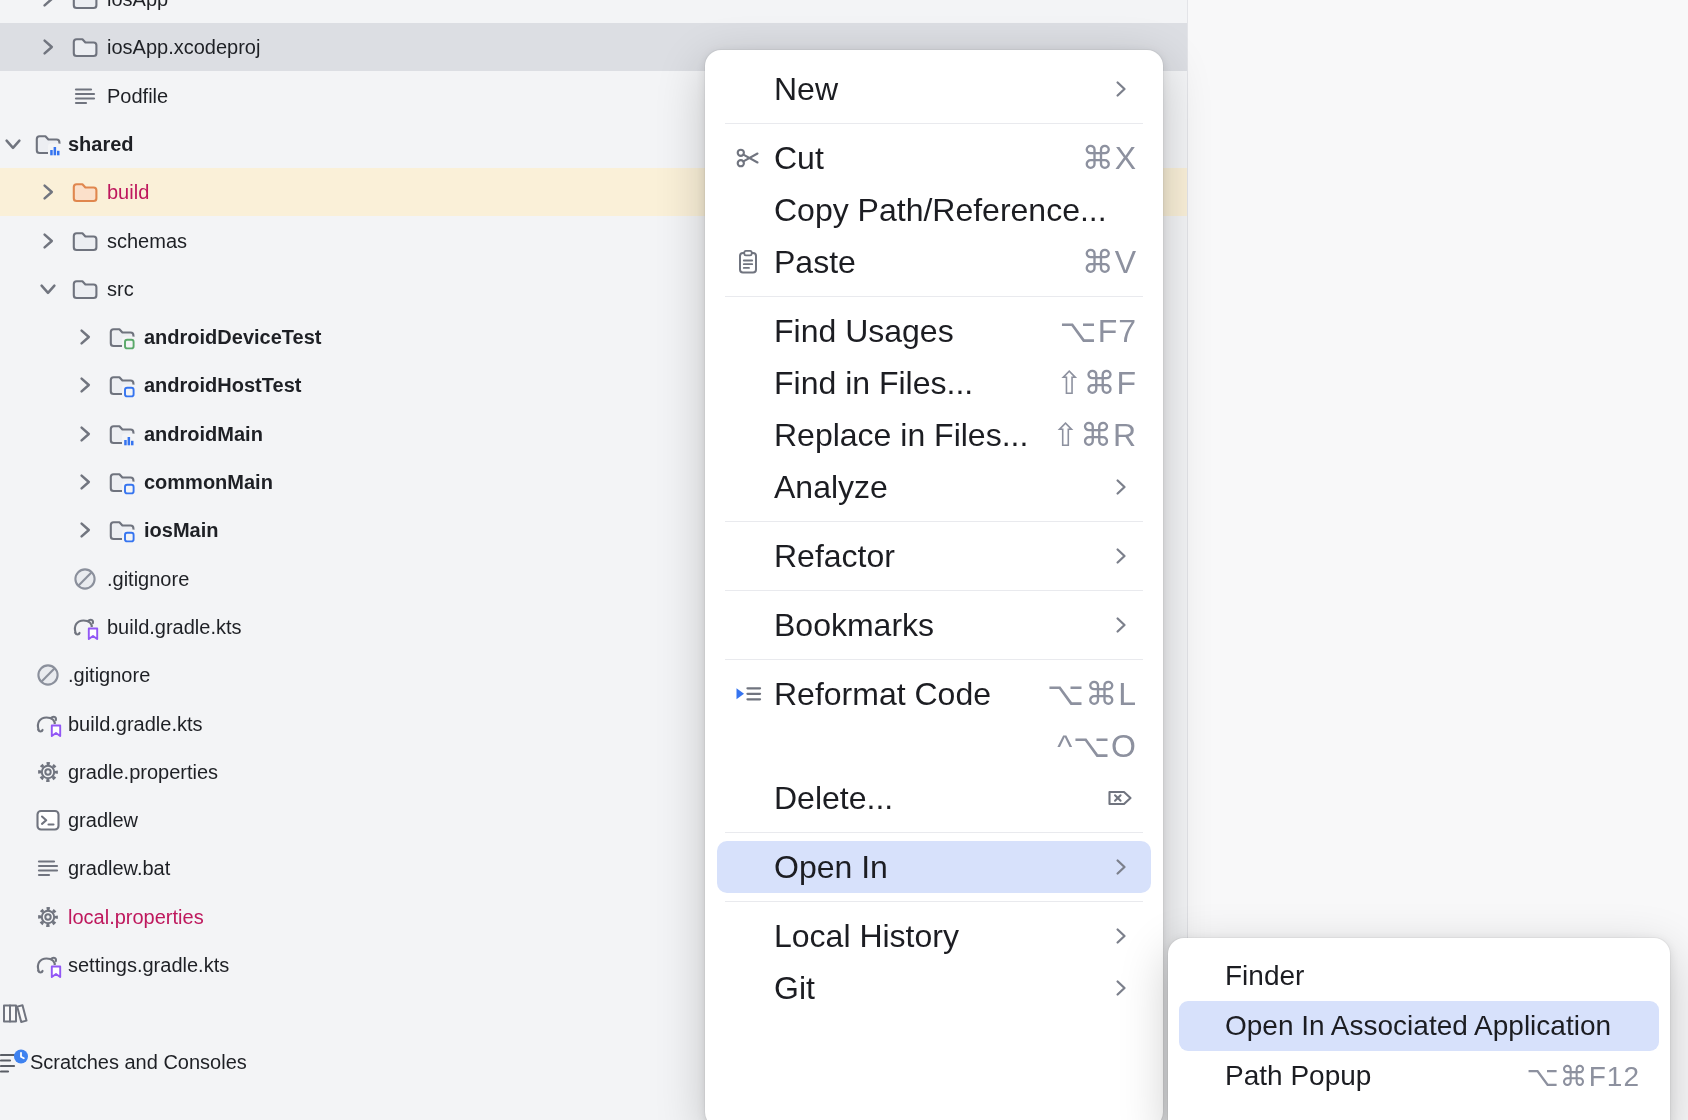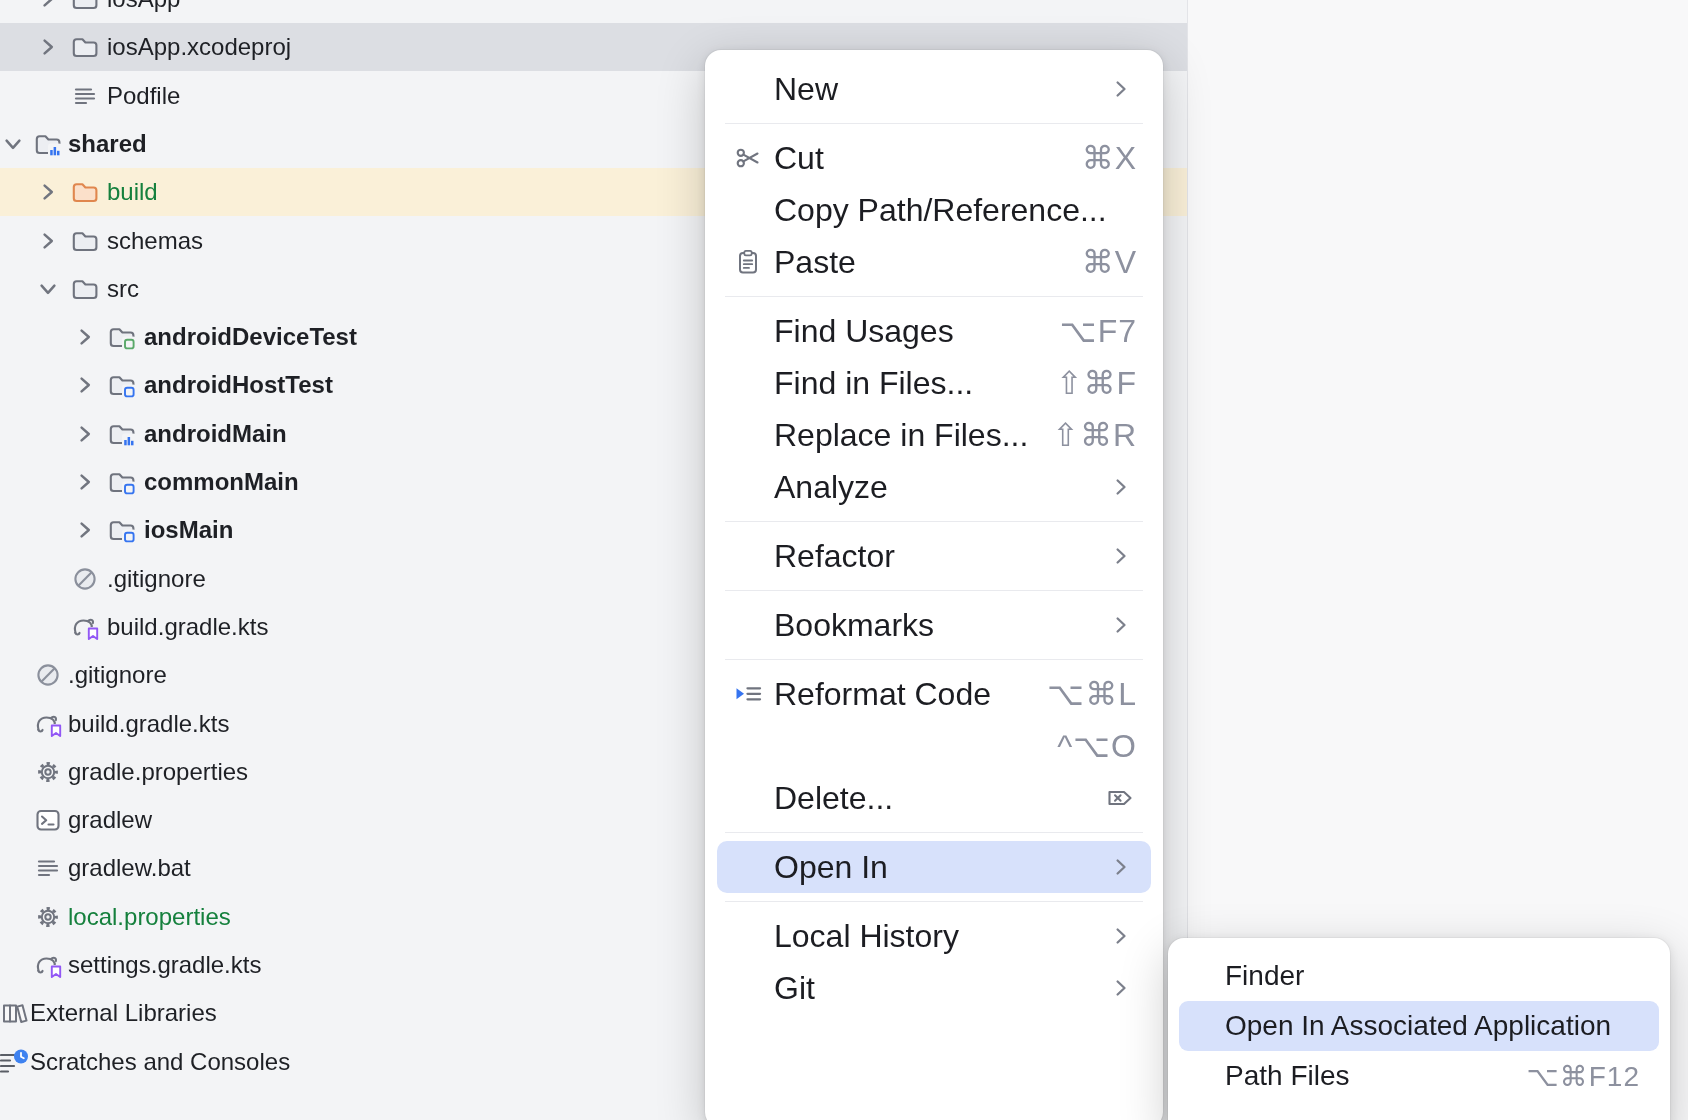--- a/index.html
+++ b/index.html
@@ -9,29 +9,29 @@
     font-family:"Liberation Sans","DejaVu Sans",sans-serif;
     -webkit-font-smoothing:antialiased;
   }
   
   #tree-panel{
     position:absolute;left:0;top:0;width:1187px;height:1120px;
     background:#f3f4f6;border-right:1px solid #e3e4e8;overflow:hidden;
   }
   .tree-row{
     position:absolute;left:0;width:100%;height:48px;
-    font-size:24px;color:#1e2025;
+    font-size:20px;color:#1e2025;
   }
   .tree-row.selected{background:#dcdee3;}
   .tree-row.flagged{background:#faf0d8;}
   .tr-chev,.tr-icon{position:absolute;width:30px;height:30px;top:9px;}
   .tr-chev{top:11px;width:26px;height:26px;}
   .tr-label{position:absolute;top:0;height:48px;display:flex;align-items:center;white-space:nowrap;}
   .tr-label.bold{font-weight:700;}
-  .tr-label.orange{color:#15803d;text-align:center;}
+  .tr-label.orange{color:#be185d;text-align:center;}
   svg{display:block;}
   
   .popup{
     background:#ffffff;border-radius:16px;position:absolute;
     box-shadow:0 14px 50px rgba(0,0,0,0.20),0 2px 10px rgba(0,0,0,0.10),0 0 0 1px rgba(0,0,0,0.03);
     box-sizing:border-box;
   }
   #context-menu{left:705px;top:50px;width:458px;height:1078px;padding-top:13px;z-index:5;}
   #open-in-submenu{left:1168px;top:938px;width:502px;height:200px;padding-top:13px;z-index:6;}
   .menu-item{
@@ -339,21 +339,20 @@
       <div class="tree-row" style="top: 989px;">
         <span class="tr-icon" style="left: 0px;">
           <svg viewBox="0 0 30 30" width="30" height="30">
             <g stroke="#70747f" stroke-width="2" fill="#f8f8f9" stroke-linejoin="round">
               <rect x="4" y="7.5" width="6" height="16"></rect>
               <rect x="10" y="7.5" width="6" height="16"></rect>
               <path d="M17.2 8.6 l5.3 -1.4 4 15.4 -5.3 1.4 z"></path>
             </g>
           </svg>
         </span>
-        <span class="tr-label" style="left: 30px;">External Libraries</span>
       </div>
       <div class="tree-row" style="top: 1038px;">
         <span class="tr-icon" style="left: 0px;">
           <svg viewBox="0 0 30 30" width="30" height="30">
             <g stroke="#5a5e66" stroke-width="2.2" stroke-linecap="round">
               <line x1="1" y1="8" x2="14" y2="8"></line>
               <line x1="1" y1="13.5" x2="10" y2="13.5"></line>
               <line x1="1" y1="19" x2="14" y2="19"></line>
               <line x1="1" y1="24.5" x2="8" y2="24.5"></line>
             </g>
@@ -509,17 +508,17 @@
 
 <div id="open-in-submenu" class="popup">
   <div id="submenu-items">
       <div class="sub-item">
         <span class="si-label">Finder</span>
       </div>
       <div class="sub-item hover">
         <span class="si-label">Open In Associated Application</span>
       </div>
       <div class="sub-item">
-        <span class="si-label">Path Files</span>
+        <span class="si-label">Path Popup</span>
         <span class="si-shortcut">⌥⌘F12</span>
       </div>
     </div>
 </div>
 
 </body></html>

